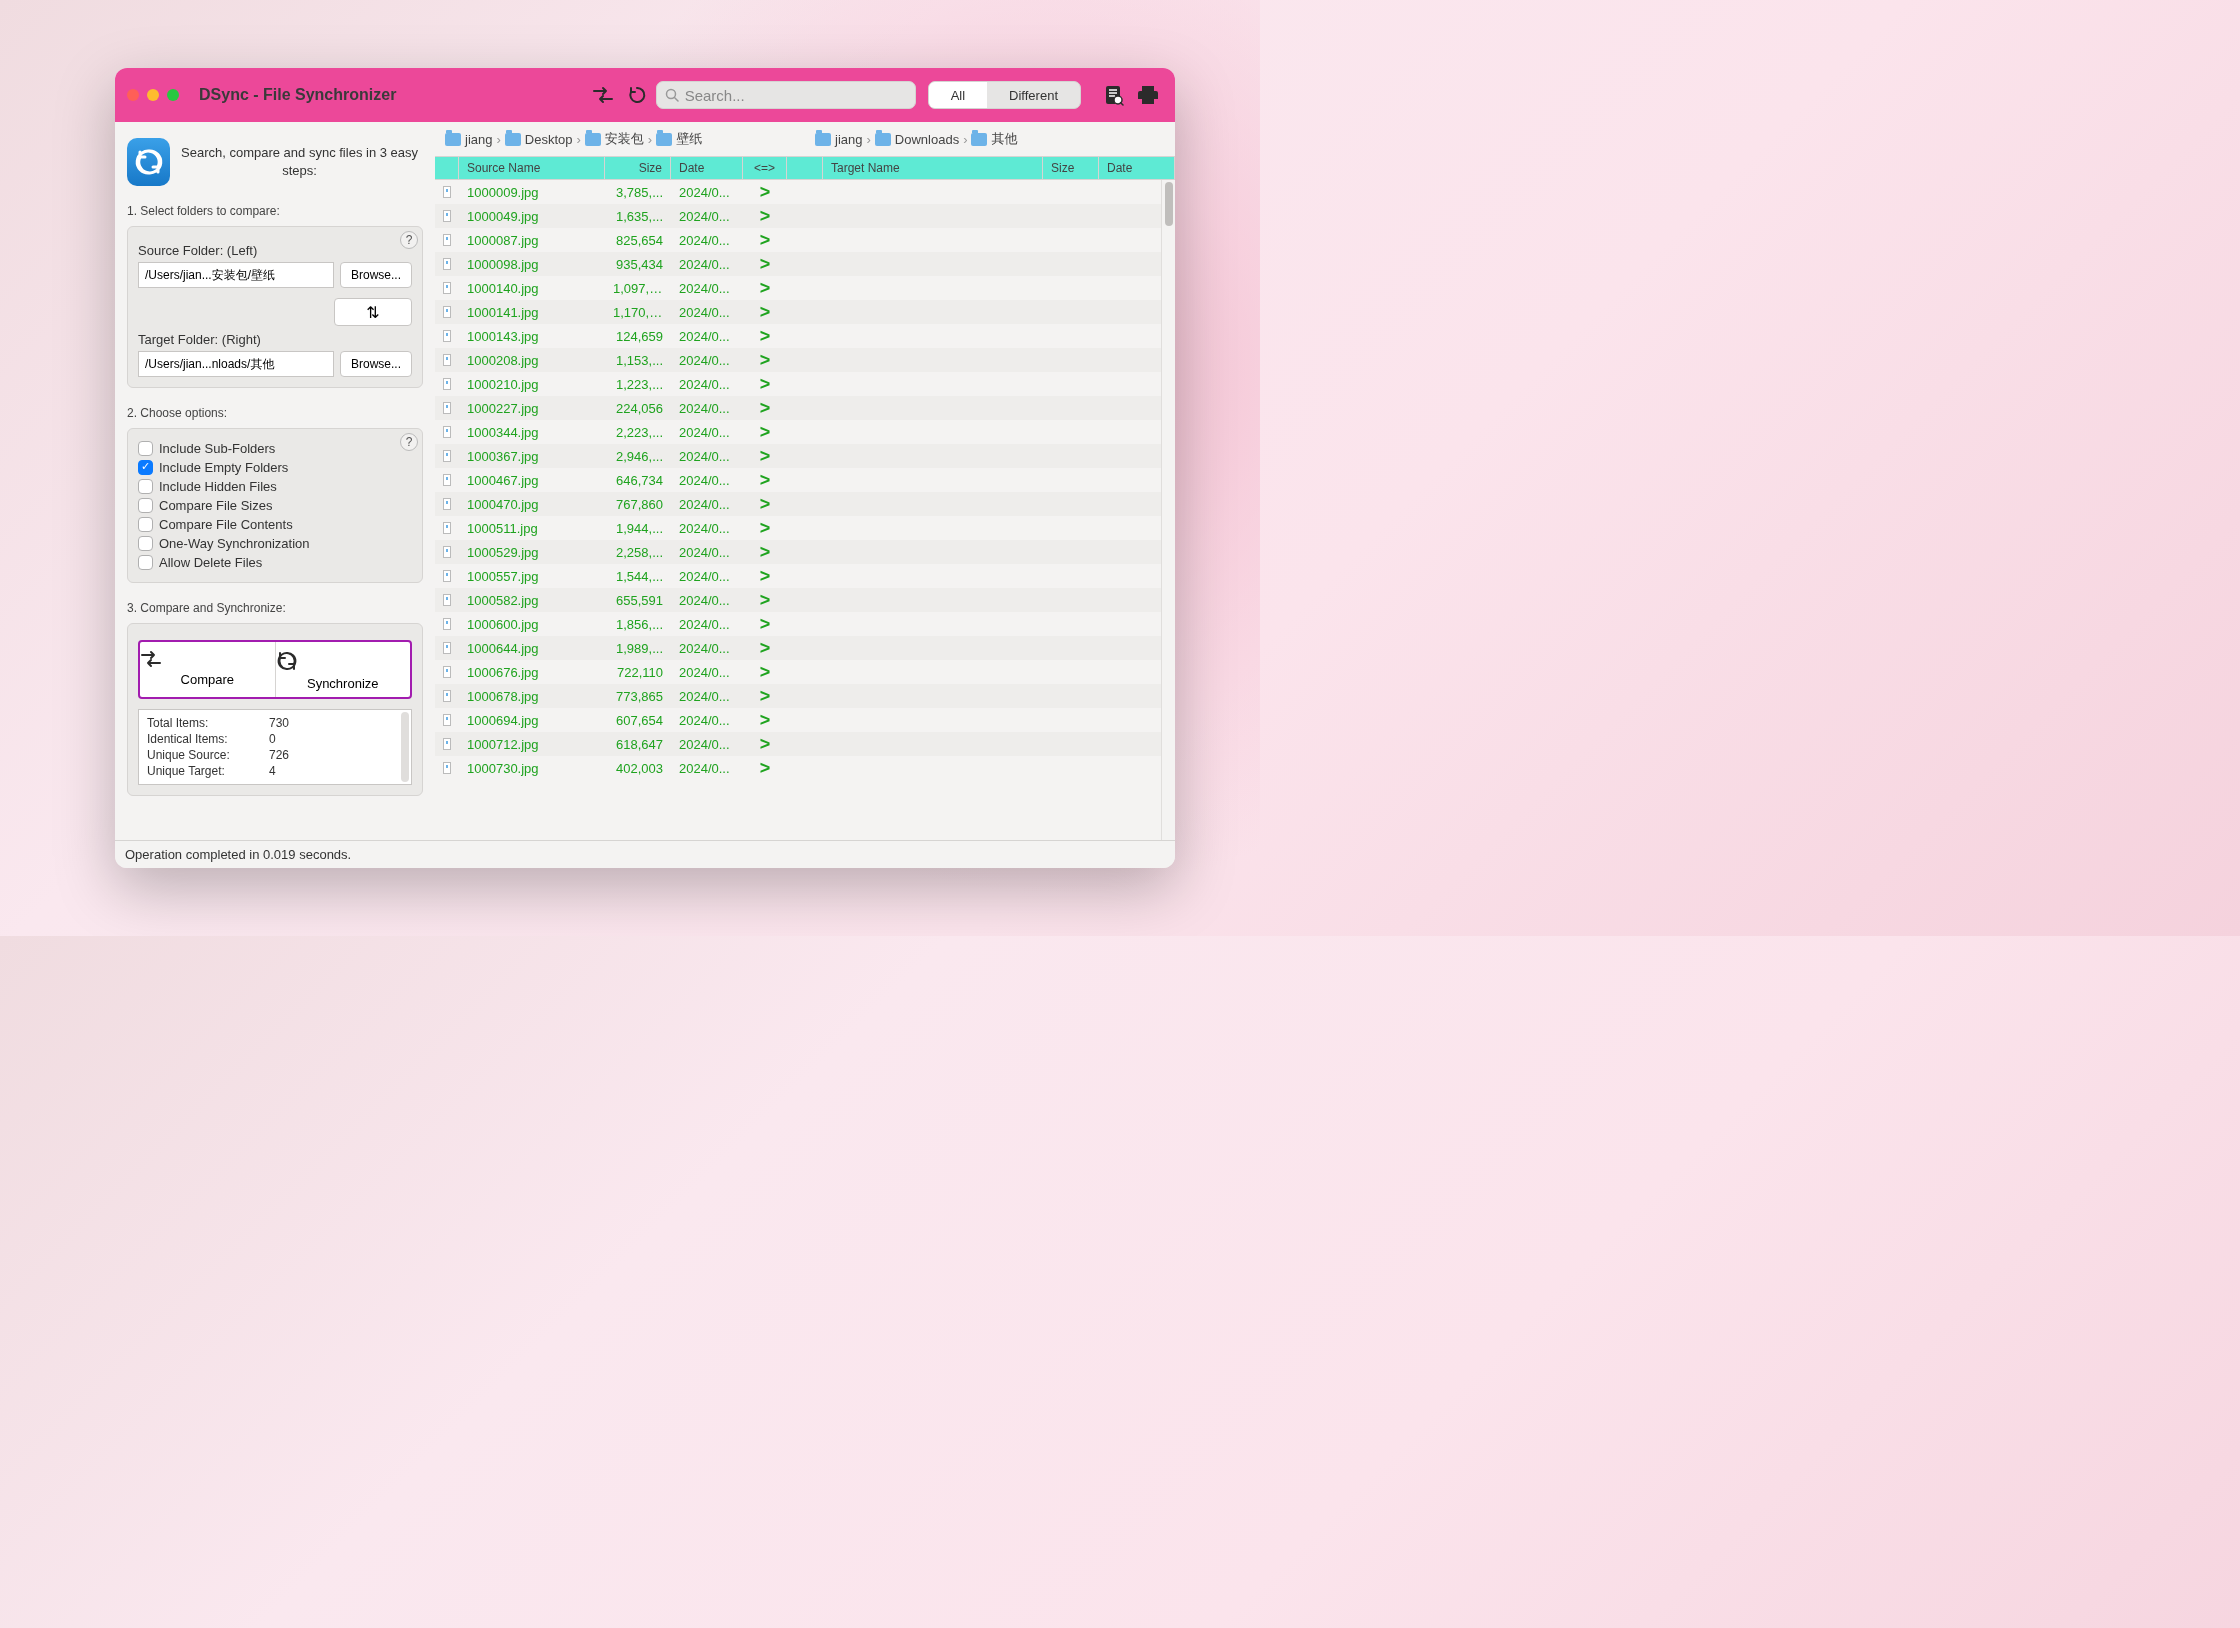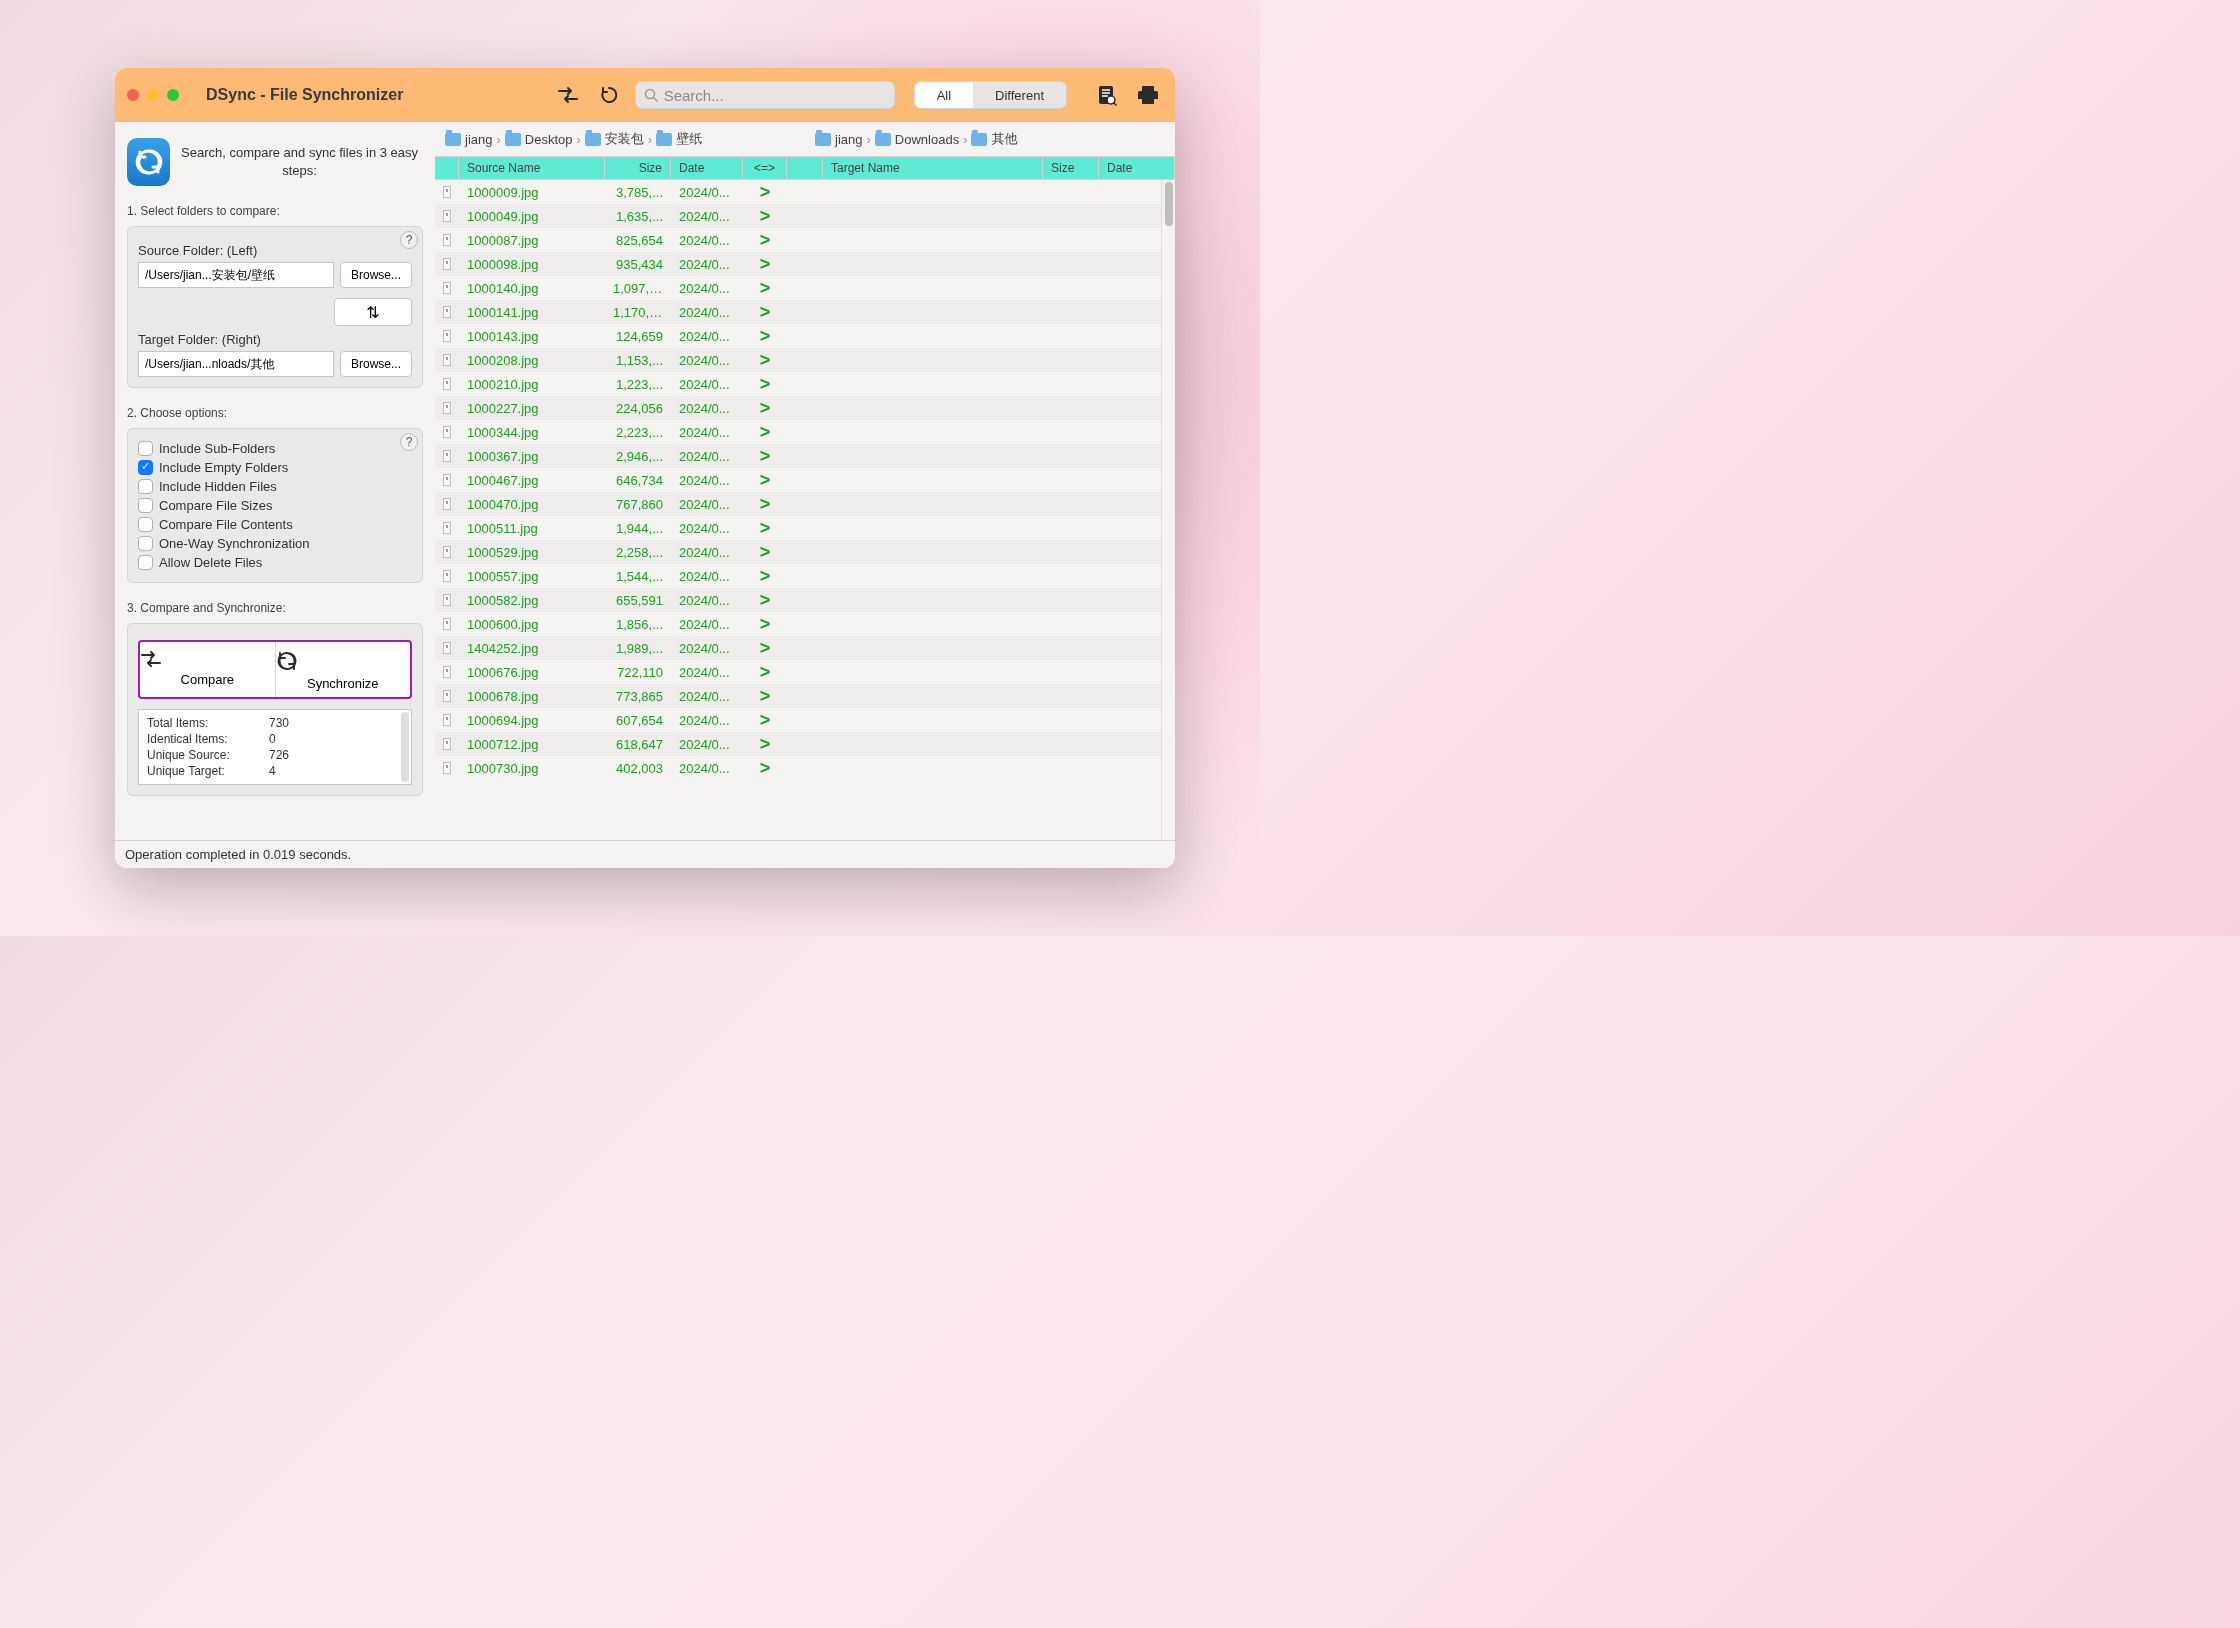--- a/index.html
+++ b/index.html
@@ -27,22 +27,22 @@
   box-shadow: 0 20px 60px rgba(0,0,0,0.25);
   overflow: hidden;
   display: flex;
   flex-direction: column;
 }
 .titlebar {
   height: 54px;
   display: flex;
   align-items: center;
   padding: 0 12px;
-  background: #fdba74;
-  gap: 11px;
+  background: #ec4899;
+  gap: 4px;
 }
 .traffic { display: flex; gap: 8px; margin-right: 10px; }
 .dot { width: 12px; height: 12px; border-radius: 50%; }
 .dot.red { background: #ff5f57; }
 .dot.yellow { background: #febc2e; }
 .dot.green { background: #28c840; }
 .title { font-size: 16px; font-weight: 700; color: #3a3a3a; margin-right: auto; margin-left: 6px; }
 .tbicon { width: 30px; height: 30px; display: flex; align-items: center; justify-content: center; font-size: 20px; color: #2b2b2b; cursor: pointer; }
 .search {
   width: 260px; height: 28px; background: #e6e5e4;
@@ -504,21 +504,21 @@
             <div class="fr-name">1000600.jpg</div>
             <div class="fr-size">1,856,...</div>
             <div class="fr-date">2024/0...</div>
             <div class="fr-dir">&gt;</div>
             <div class="fr-rest"></div>
           </div>
           <div class="filerow alt">
             <div class="fic">
               <span></span>
             </div>
-            <div class="fr-name">1404252.jpg</div>
+            <div class="fr-name">1000644.jpg</div>
             <div class="fr-size">1,989,...</div>
             <div class="fr-date">2024/0...</div>
             <div class="fr-dir">&gt;</div>
             <div class="fr-rest"></div>
           </div>
           <div class="filerow">
             <div class="fic">
               <span></span>
             </div>
             <div class="fr-name">1000676.jpg</div>

